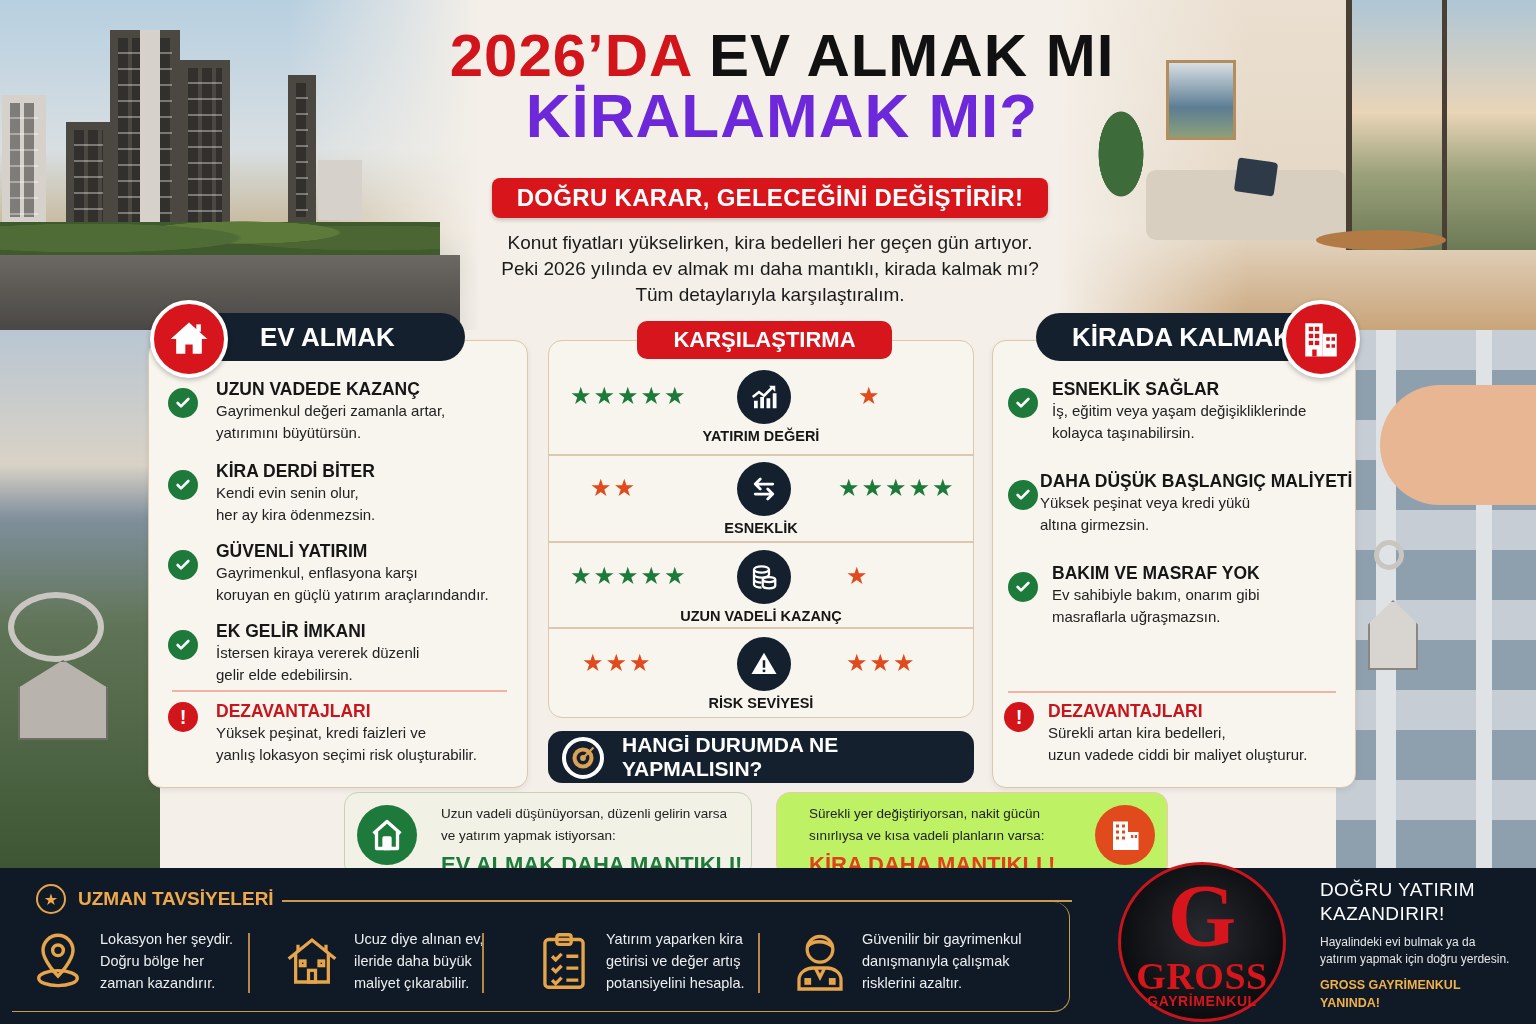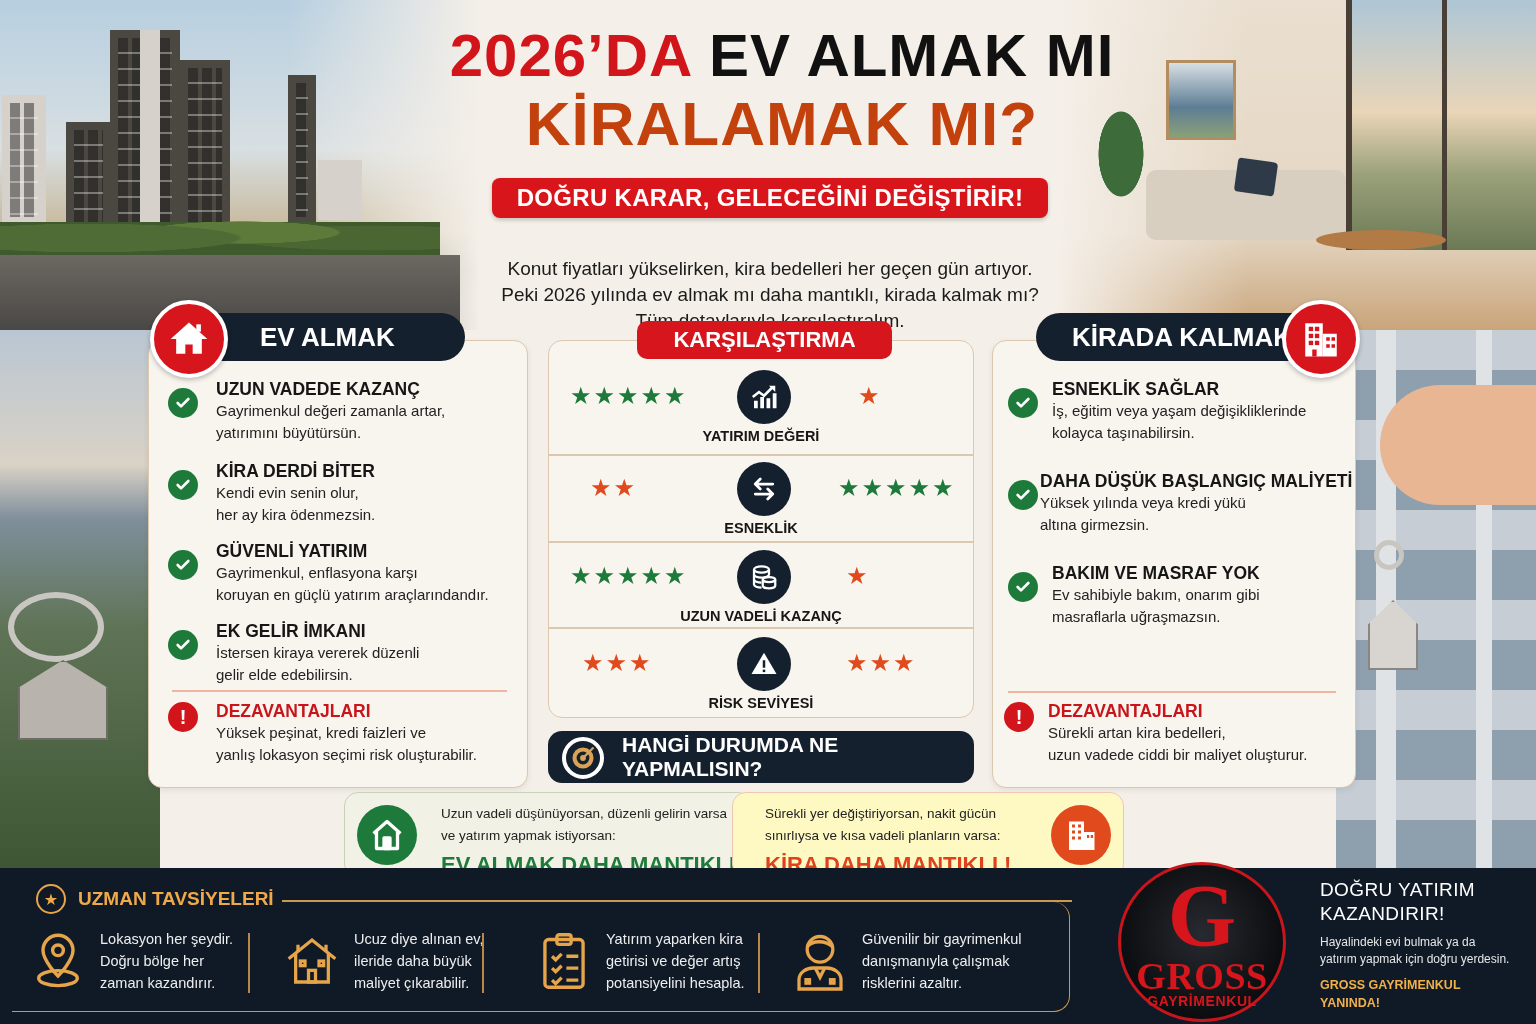--- a/index.html
+++ b/index.html
@@ -60,27 +60,27 @@
   .keychain-l { position:absolute; left:18px; top:660px; width:90px; height:80px; background:#b8b4ad; border:2px solid #6f6b66;
     clip-path: polygon(50% 0, 100% 35%, 100% 100%, 0 100%, 0 35%); }
   .keyring-l { position:absolute; left:8px; top:592px; width:96px; height:70px; border:6px solid #c9c6c1; border-radius:50%; }
   .keyring-r { position:absolute; left:1374px; top:540px; width:30px; height:30px; border:5px solid #c9c6c1; border-radius:50%; }
 
   
   .title { position:absolute; left:412px; top:26px; width:740px; text-align:center;
     font-family:"Liberation Sans", sans-serif; font-weight:700; line-height:60px; }
   .title .l1 { font-size: 60px; letter-spacing: 1px; color:#111; }
   .title .l1 .red { color:#d2141b; }
-  .title .l2 { font-size: 62px; letter-spacing: 1px; color:#c2410c; margin-top: 8px; }
+  .title .l2 { font-size: 62px; letter-spacing: 1px; color:#6d28d9; margin-top: 0; }
   .tagline { position:absolute; left:492px; top:178px; width:556px; height:40px;
     background:#d9151c; color:#fff; border-radius: 8px; font-weight:700; font-size:24px;
     display:flex; align-items:center; justify-content:center; letter-spacing:0.3px;
     box-shadow: 0 2px 4px rgba(0,0,0,0.2); }
   .intro { position:absolute; left:440px; top:230px; width:660px; text-align:center;
-    font-size:19px; line-height:26px; color:#1b1b1b;margin-top:26px; }
+    font-size:19px; line-height:26px; color:#1b1b1b; }
 
   
   .card { position:absolute; background:#f8f4ee; border:1.5px solid #dcc8ae; border-radius: 14px;
     box-shadow: 0 2px 6px rgba(0,0,0,0.08); }
   .card.left { left:148px; top:340px; width:380px; height:448px; }
   .card.right { left:992px; top:340px; width:364px; height:448px; }
   .card-header { position:absolute; height:48px; background:#14202e; border-radius:24px;
     color:#fff; font-weight:700; font-size:26px; display:flex; align-items:center; }
   .card-header.left { left:190px; top:313px; width:275px; padding-left:70px; border-radius: 0 24px 24px 0; }
   .card-header.right { left:1036px; top:313px; width:270px; padding-left:36px; border-radius: 24px 0 0 24px; }
@@ -118,21 +118,21 @@
 
   .cta { position:absolute; left:548px; top:731px; width:426px; height:52px; background:#14202e;
     border-radius:14px; color:#fff; font-weight:700; font-size:21px; display:flex; align-items:center;
     padding-left:74px; }
   .cta-icon { position:absolute; left:562px; top:737px; width:42px; height:42px; border-radius:50%;
     border:4px solid #fff; display:flex; align-items:center; justify-content:center; }
 
   
   .rec { position:absolute; top:792px; height:86px; border-radius:14px; }
   .rec.buy { left:344px; width:408px; background:#f1f1e6; border:1.5px solid #c7d2b8;padding-left:16px; }
-  .rec.rent { left:732px; width:392px; background:#fef9c3; border:1.5px solid #f0c6b2; }
+  .rec.rent { left:776px; width:392px; background:#bef264; border:1.5px solid #f0c6b2; }
   .rec-icon { position:absolute; top:12px; width:60px; height:60px; border-radius:50%;
     display:flex; align-items:center; justify-content:center; }
   .rec.buy .rec-icon { left:12px; background:#1e7a3a; }
   .rec.rent .rec-icon { right:12px; background:#e04a1c; }
   .rec-text { position:absolute; top:10px; font-size:13.5px; line-height:22px; color:#222; }
   .rec.buy .rec-text { left:96px; }
   .rec.rent .rec-text { left:32px; }
   .rec-verdict { font-weight:700; font-size:22px; line-height:28px; margin-top:4px; }
   .rec.buy .rec-verdict { color:#1e7a3a; }
   .rec.rent .rec-verdict { color:#e0401a; text-align:center; }
@@ -313,21 +313,21 @@
     </div>
 </div>
 <div class="item" style="left:1008px;top:470px;">
   <div class="check">
       <svg width="16" height="16" viewBox="0 0 24 24">
         <path d="M4 12l5 5L20 6" stroke="#fff" stroke-width="4" fill="none" stroke-linecap="round" stroke-linejoin="round"></path>
       </svg>
     </div>
   <div class="txt" style="margin-left:2px;">
       <div class="head">DAHA DÜŞÜK BAŞLANGIÇ MALİYETİ</div>
-      <div class="body">Yüksek yılında veya kredi yükü</div>
+      <div class="body">Yüksek peşinat veya kredi yükü</div>
       <div class="body">altına girmezsin.</div>
     </div>
 </div>
 <div class="item" style="left:1008px;top:562px;">
   <div class="check">
       <svg width="16" height="16" viewBox="0 0 24 24">
         <path d="M4 12l5 5L20 6" stroke="#fff" stroke-width="4" fill="none" stroke-linecap="round" stroke-linejoin="round"></path>
       </svg>
     </div>
   <div class="txt" style="margin-left:14px;">

